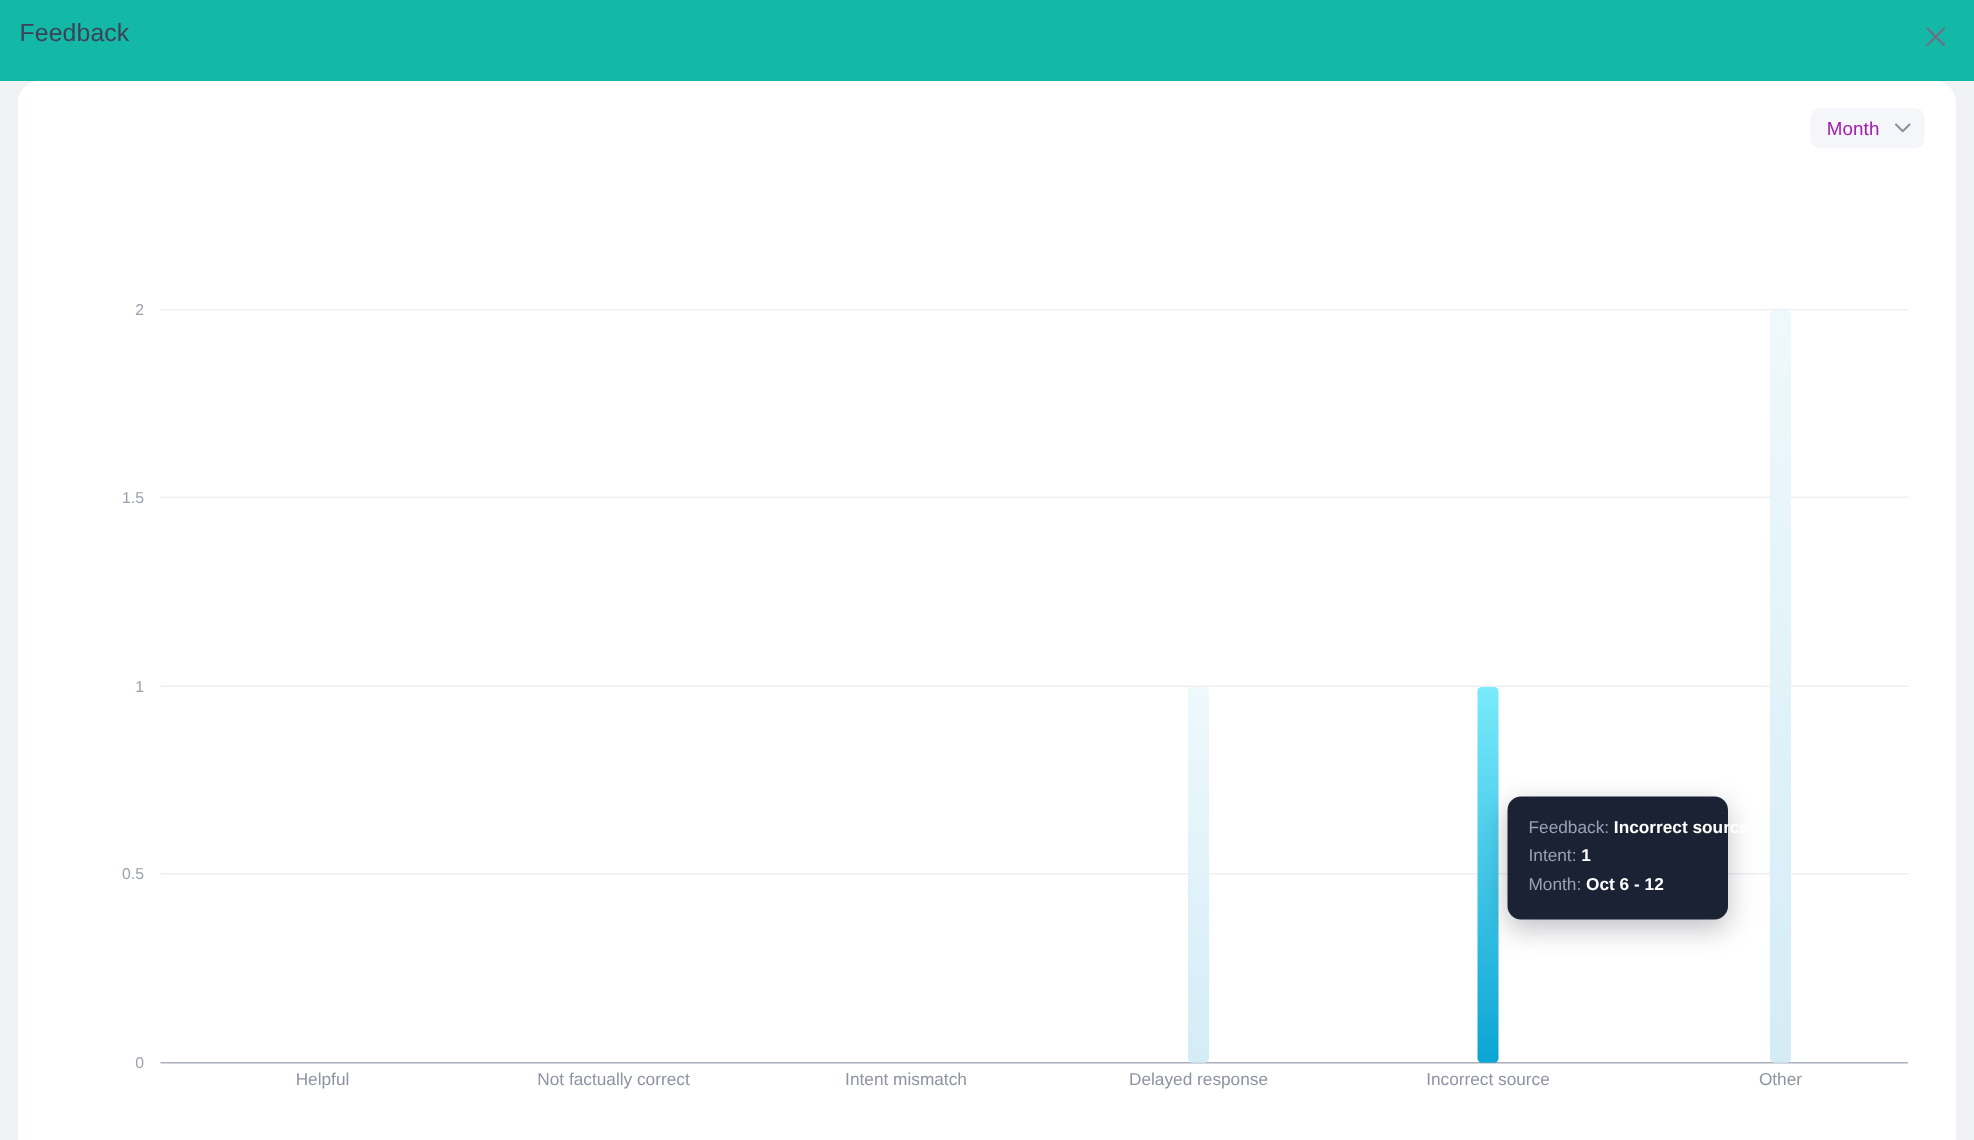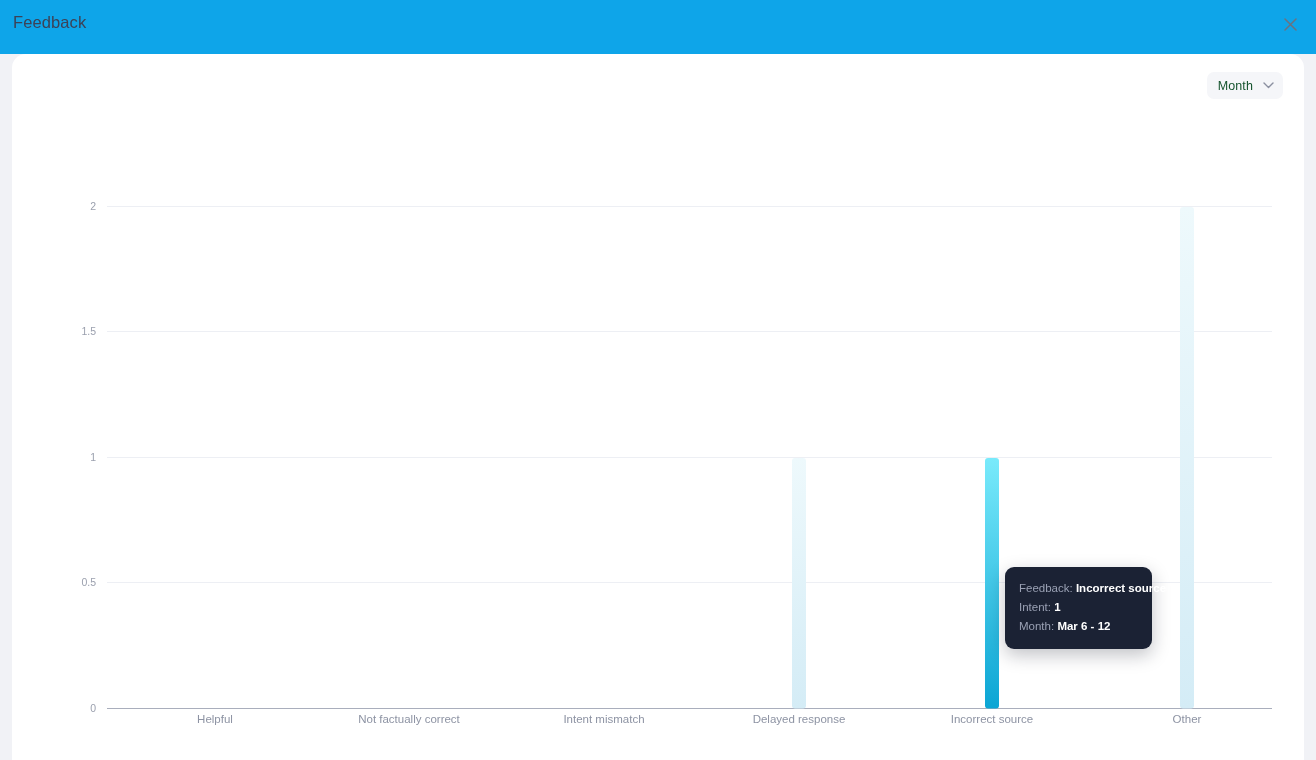--- a/index.html
+++ b/index.html
@@ -16,21 +16,21 @@
     font-family: "Liberation Sans", "DejaVu Sans", sans-serif;
     -webkit-font-smoothing: antialiased;
   }
 
   
   .modal-header {
     position: absolute;
     top: 0; left: 0;
     width: 1316px;
     height: 54px;
-    background: #0ea5e9;
+    background: #14b8a6;
   }
   .modal-title {
     position: absolute;
     left: 13px;
     top: 13px;
     font-size: 16.5px;
     color: #3c4257;
     letter-spacing: .1px;
     font-weight: 400;
   }
@@ -72,21 +72,21 @@
     align-items: center;
     gap: 10px;
     background: #f5f6f9;
     border: none;
     border-radius: 7px;
     cursor: pointer;
     font-family: inherit;
   }
   .range-select .range-label {
     font-size: 12.5px;
-    color: #14532d;
+    color: #a21caf;
     letter-spacing: .1px;
   }
   .range-select svg { display: block; }
 
   
   .chart-area {
     position: absolute;
     left: 0;
     top: 0;
     width: 1292px;
@@ -114,21 +114,20 @@
   .chart-tooltip {
     position: absolute;
     left: 993px;
     top: 477px;
     width: 147px;
     padding: 12px 14px 13px 14px;
     background: #1b2234;
     border-radius: 9px;
     box-shadow: 0 6px 18px rgba(15,20,35,.26);
     pointer-events: none;
-    margin-top: 36px;
   }
   .tt-row {
     font-size: 11.5px;
     line-height: 19px;
     color: #9aa1b4;
     white-space: nowrap;
   }
   .tt-row b {
     color: #ffffff;
     font-weight: 700;
@@ -218,18 +217,18 @@
       <div class="tt-row">
         <span>Feedback:</span>
         <b>Incorrect source</b>
       </div>
       <div class="tt-row">
         <span>Intent:</span>
         <b>1</b>
       </div>
       <div class="tt-row">
         <span>Month:</span>
-        <b>Mar 6 - 12</b>
+        <b>Oct 6 - 12</b>
       </div>
     </div>
   </div>
 
 </div>
 
 </body></html>

